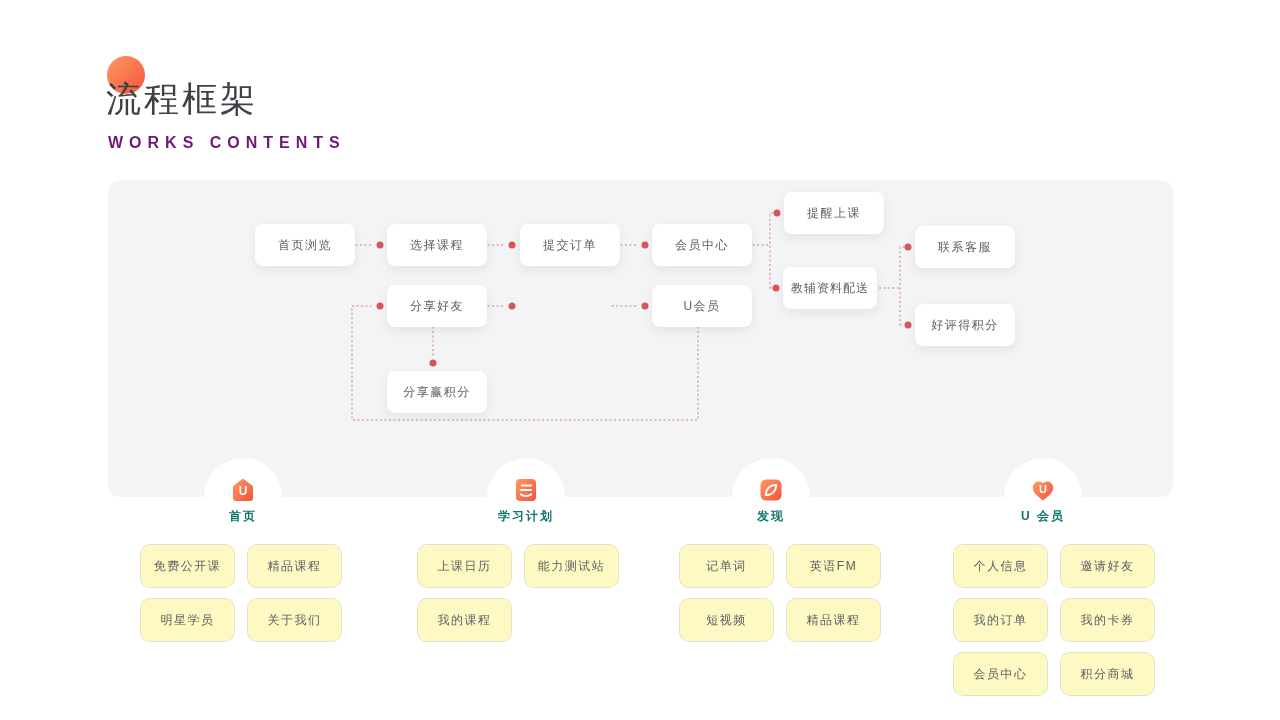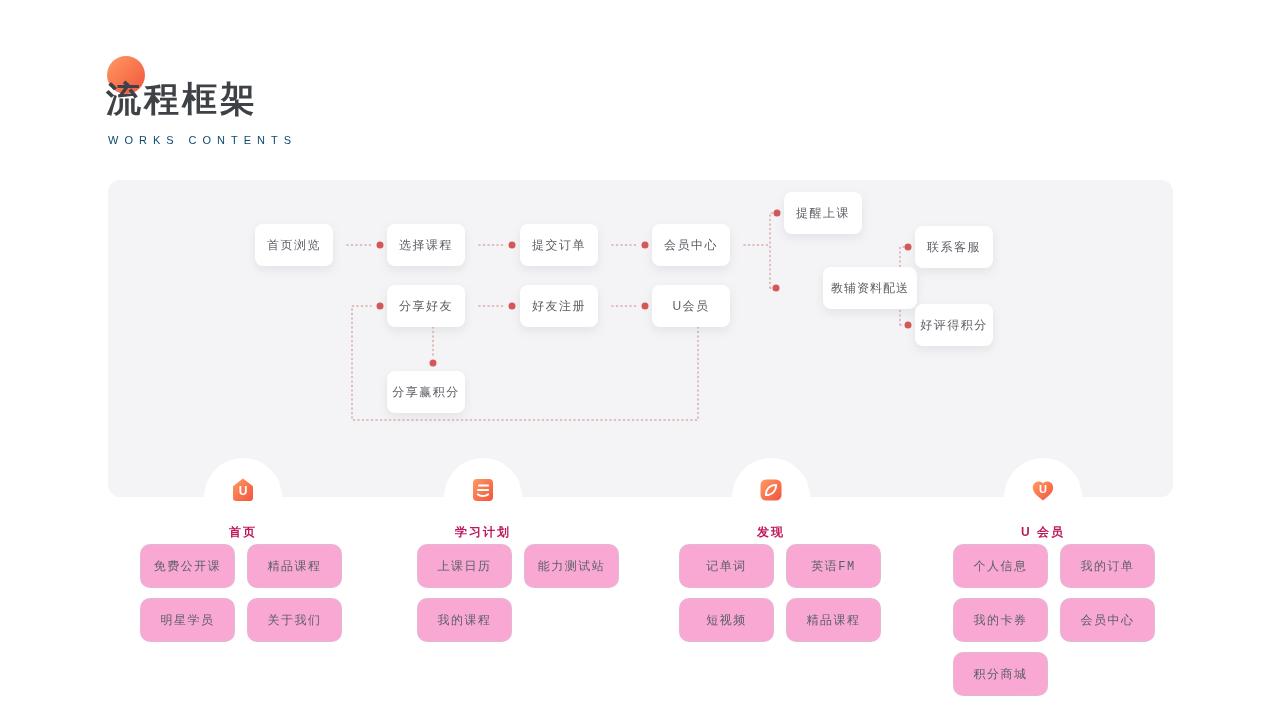--- a/index.html
+++ b/index.html
@@ -1,44 +1,44 @@
 <!DOCTYPE html>
 <html><head>
 <meta charset="utf-8">
 <style>
   html,body{margin:0;padding:0;background:#fff;}
   .page{position:relative;width:1280px;height:720px;background:#ffffff;overflow:hidden;
         font-family:"Liberation Sans","DejaVu Sans",sans-serif;}
   
   .title-dot{position:absolute;left:107px;top:56px;width:38px;height:38px;border-radius:50%;
              background:linear-gradient(135deg,#ff9a62 0%,#f2543d 100%);}
-  .page-title{position:absolute;left:106px;top:78px;margin:0;font-size:35px;font-weight:700;
+  .page-title{position:absolute;left:106px;top:78px;margin:0;font-size:35px;font-weight:400;
               color:#3e4146;letter-spacing:3px;line-height:1.2;}
-  .page-subtitle{position:absolute;left:108px;top:134px;font-size:11px;font-weight:400;
-                 color:#0c4a6e;letter-spacing:6px;}
+  .page-subtitle{position:absolute;left:108px;top:134px;font-size:16px;font-weight:700;
+                 color:#701a75;letter-spacing:6px;}
   
   .panel{position:absolute;left:108px;top:180px;width:1065px;height:317px;background:#f4f4f6;
          border-radius:12px;}
   .connectors{position:absolute;left:0;top:0;width:1065px;height:317px;}
-  .fnode{position:absolute;width:78px;height:42px;background:#fff;border-radius:8px;
+  .fnode{position:absolute;width:100px;height:42px;background:#fff;border-radius:8px;
          box-shadow:0 4px 10px rgba(150,155,165,.18);display:flex;align-items:center;
          justify-content:center;font-size:12px;color:#5b5e64;letter-spacing:1.5px;white-space:nowrap;}
-  .fnode.wide{width:94px;letter-spacing:1px;margin-left:40px;}
+  .fnode.wide{width:94px;letter-spacing:1px;}
   
   .tab{position:absolute;width:102px;text-align:center;top:458px;}
   .notch{position:absolute;left:50%;transform:translateX(-50%);top:0;width:78px;height:78px;
          border-radius:50%;background:#ffffff;}
   .ticon{position:relative;display:inline-block;margin-top:18px;width:28px;height:28px;}
-  .tab-label{position:relative;margin-top:16px;font-size:12px;color:#be185d;letter-spacing:2px;
+  .tab-label{position:relative;margin-top:0;font-size:12px;color:#0f766e;letter-spacing:2px;
              font-weight:600;}
   
   .group{position:absolute;top:544px;width:204px;display:flex;flex-wrap:wrap;gap:10px 12px;}
   .item{width:95px;height:44px;box-sizing:border-box;border:1.5px dotted #c9cacd;border-radius:10px;
-        background:#f9a8d4;display:flex;align-items:center;justify-content:center;font-size:12px;
-        color:#5b5e64;letter-spacing:1.5px;white-space:nowrap;font-family:Liberation Mono, monospace;}
+        background:#fef9c3;display:flex;align-items:center;justify-content:center;font-size:12px;
+        color:#5b5e64;letter-spacing:1.5px;white-space:nowrap;}
 </style>
 </head>
 <body>
 
 <div class="page">
 
   <span class="title-dot"></span>
   <h1 class="page-title">流程框架</h1>
   <div class="page-subtitle">WORKS CONTENTS</div>
 
@@ -72,41 +72,40 @@
 
     <div class="fnode" style="left:147px;top:44px">首页浏览</div>
     <div class="fnode" style="left:279px;top:44px">选择课程</div>
     <div class="fnode" style="left:412px;top:44px">提交订单</div>
     <div class="fnode" style="left:544px;top:44px">会员中心</div>
     <div class="fnode" style="left:676px;top:12px">提醒上课</div>
     <div class="fnode wide" style="left:675px;top:87px">教辅资料配送</div>
     <div class="fnode" style="left:807px;top:46px">联系客服</div>
     <div class="fnode" style="left:807px;top:124px">好评得积分</div>
     <div class="fnode" style="left:279px;top:105px">分享好友</div>
-    <div class="fnode" style="left:412px;top:105px">好友注册</div>
     <div class="fnode" style="left:544px;top:105px">U会员</div>
     <div class="fnode" style="left:279px;top:191px">分享赢积分</div>
   </div>
 
   <div class="tab" style="left:192px">
     <div class="notch"></div>
     <svg class="ticon" viewBox="0 0 28 28">
       <defs>
           <linearGradient id="g1" x1="0" y1="0" x2="1" y2="1">
         <stop offset="0" stop-color="#ff9a62"></stop>
             <stop offset="1" stop-color="#f2543d"></stop>
           </linearGradient>
         </defs>
       <path fill="url(#g1)" d="M14 2.6 L24 10.3 V21.8 Q24 25 20.8 25 H7.2 Q4 25 4 21.8 V10.3 Z"></path>
       <text x="14" y="19" font-size="12" font-weight="bold" fill="#fff" text-anchor="middle" font-family="Liberation Sans, sans-serif">U</text>
     </svg>
     <div class="tab-label">首页</div>
   </div>
 
-  <div class="tab" style="left:432px">
+  <div class="tab" style="left:475px">
     <div class="notch"></div>
     <svg class="ticon" viewBox="0 0 28 28">
       <defs>
           <linearGradient id="g2" x1="0" y1="0" x2="1" y2="1">
         <stop offset="0" stop-color="#ff9a62"></stop>
             <stop offset="1" stop-color="#f2543d"></stop>
           </linearGradient>
         </defs>
       <rect x="4" y="3" width="20" height="22" rx="4" fill="url(#g2)"></rect>
       <g stroke="#fff" stroke-width="2.2" stroke-linecap="round" fill="none">
@@ -165,19 +164,20 @@
 
   <div class="group" style="left:679px">
     <div class="item">记单词</div>
     <div class="item">英语FM</div>
     <div class="item">短视频</div>
     <div class="item">精品课程</div>
   </div>
 
   <div class="group" style="left:953px">
     <div class="item">个人信息</div>
+    <div class="item">邀请好友</div>
     <div class="item">我的订单</div>
     <div class="item">我的卡券</div>
     <div class="item">会员中心</div>
     <div class="item">积分商城</div>
   </div>
 
 </div>
 
 </body></html>

